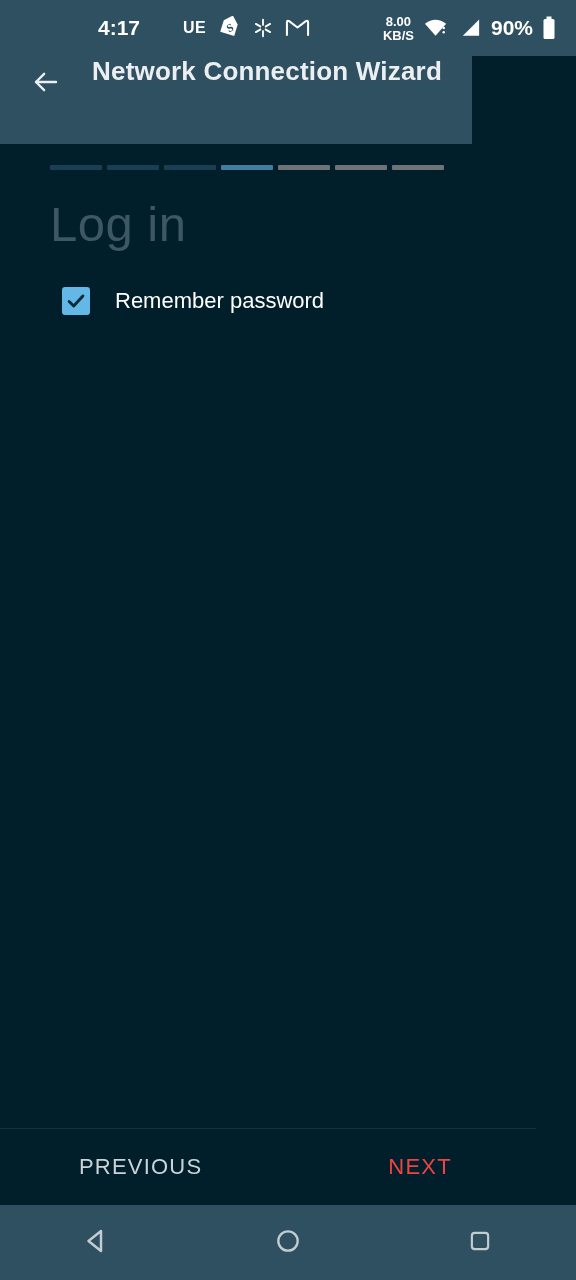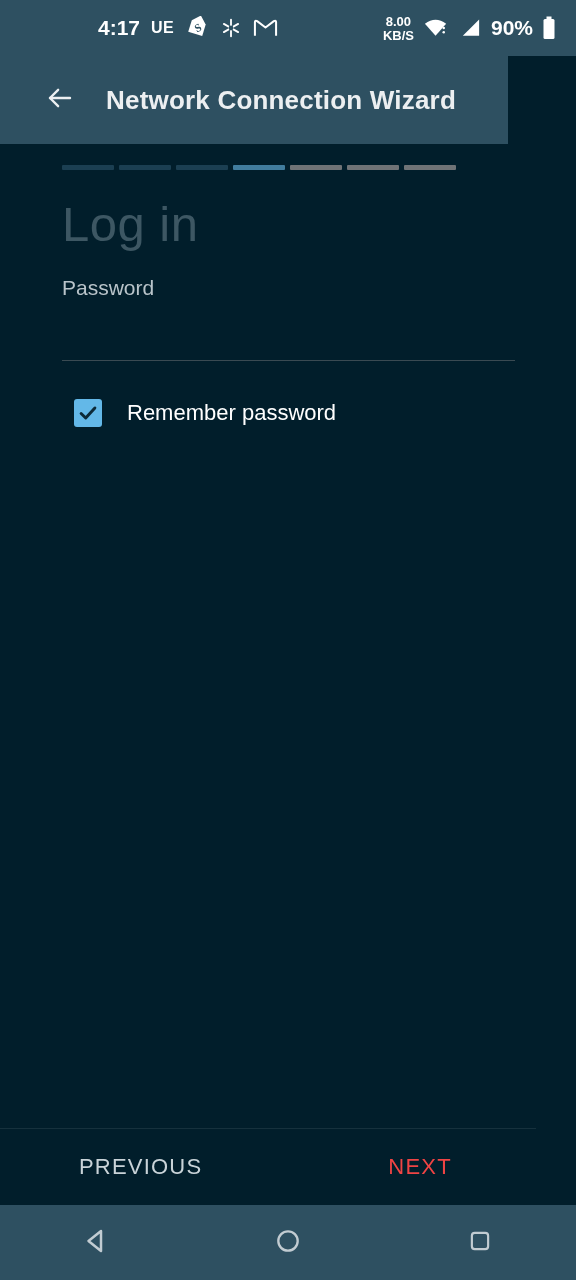--- a/index.html
+++ b/index.html
@@ -15,46 +15,46 @@
   .statusbar {
     position:absolute; top:0; left:0; width:576px; height:56px;
     background:#2e5061;
     display:flex; align-items:center;
     padding:0 16px;
     color:#ffffff;
   }
   .sb-left { display:flex; align-items:center; gap:11px; margin-left:82px; }
   .sb-right { display:flex; align-items:center; gap:9px; margin-left:auto; margin-right:4px; }
   .sb-time { font-size:21px; font-weight:bold; letter-spacing:0px; }
-  .sb-ue { font-size:16px; font-weight:bold; letter-spacing:0.5px; }
+  .sb-ue { font-size:16px; font-weight:bold; letter-spacing:0.5px;margin-left:32px; }
   .sb-icon { display:flex; align-items:center; justify-content:center; }
   .sb-speed { display:flex; flex-direction:column; align-items:center; line-height:1; }
   .sb-speed .v { font-size:13px; font-weight:bold; }
   .sb-speed .u { font-size:13px; font-weight:bold; margin-top:1px; }
   .sb-batt { font-size:21px; font-weight:bold; }
 
   
   .appbar {
-    position:absolute; top:56px; left:0; width:508px; height:88px;
+    position:absolute; top:56px; left:0; width:472px; height:88px;
     background:#2e5061;
-    display:flex; align-items:center;padding-left:14px;
+    display:flex; 
   }
   .back-btn {
     width:56px; height:56px; margin-left:18px;
     display:flex; align-items:center; justify-content:center;
     cursor:pointer;
   }
   .appbar-title {
     font-size:26px; font-weight:bold; color:#eceff1;
     margin-left:18px; letter-spacing:0.2px;
   }
 
   
   .content {
-    position:absolute; top:144px; left:12px; width:553px; height:984px;
+    position:absolute; top:144px; left:0; width:553px; height:984px;
     background:#011e2b;
   }
 
   .steps {
     display:flex; gap:5px;
     padding:21px 0 0 50px;
   }
   .step { width:52px; height:5px; border-radius:1px; }
   .step.done    { background:#1b3f52; }
   .step.current { background:#417d9e; }
@@ -209,24 +209,20 @@
       <div class="step done"></div>
       <div class="step current"></div>
       <div class="step todo"></div>
       <div class="step todo"></div>
       <div class="step todo"></div>
     </div>
 
     <div class="page-title">Log in</div>
 
 
-    <div class="field password">
-      <span class="field-label">Password</span>
-      <div class="field-underline"></div>
-    </div>
 
     <div class="checks">
       <div class="check-row">
         <span class="cbox on">
           <svg width="22" height="22" viewBox="0 0 24 24">
             <polyline points="4.5,12.5 9.5,17.5 19.5,6.5" fill="none" stroke="#0c2a38" stroke-width="3.2" stroke-linecap="round" stroke-linejoin="round"></polyline>
           </svg>
         </span>
         <span class="check-label">Remember password</span>
       </div>

